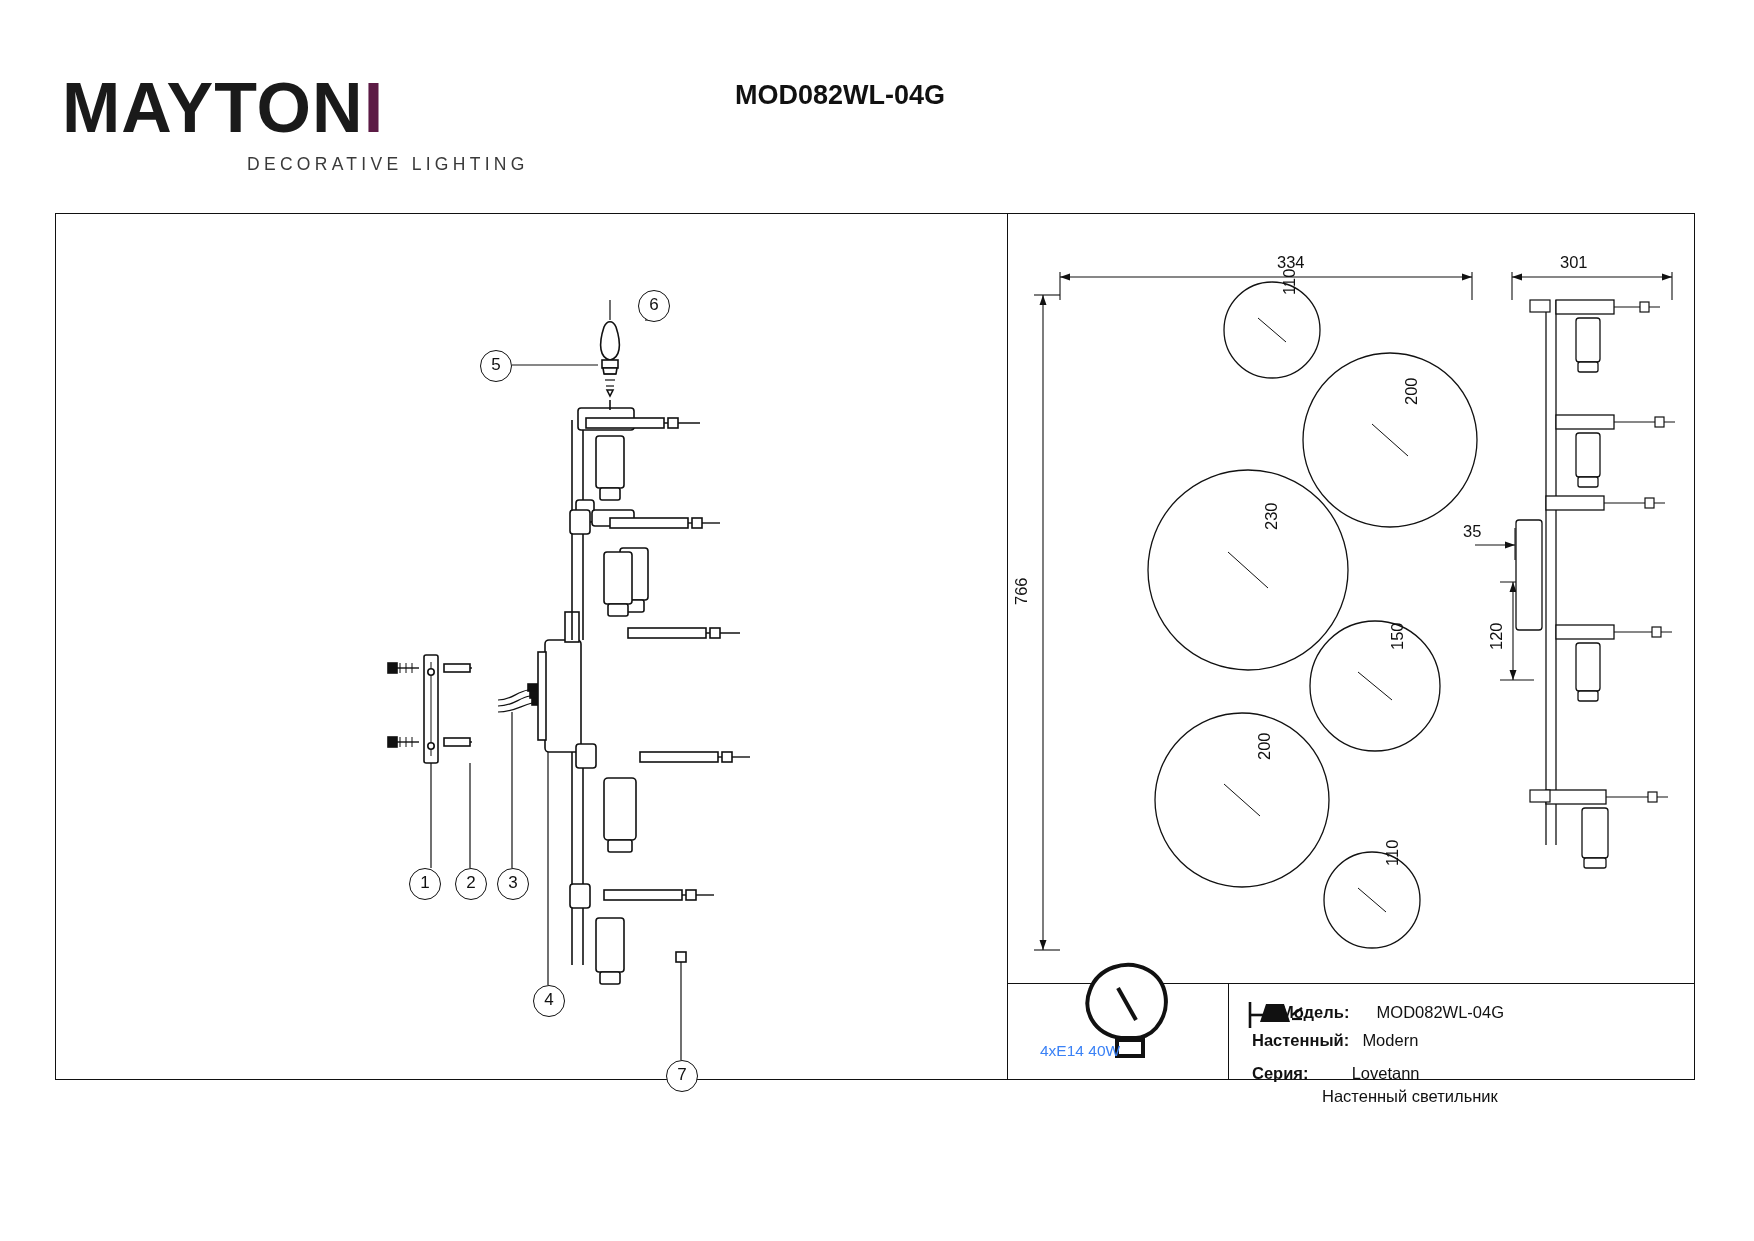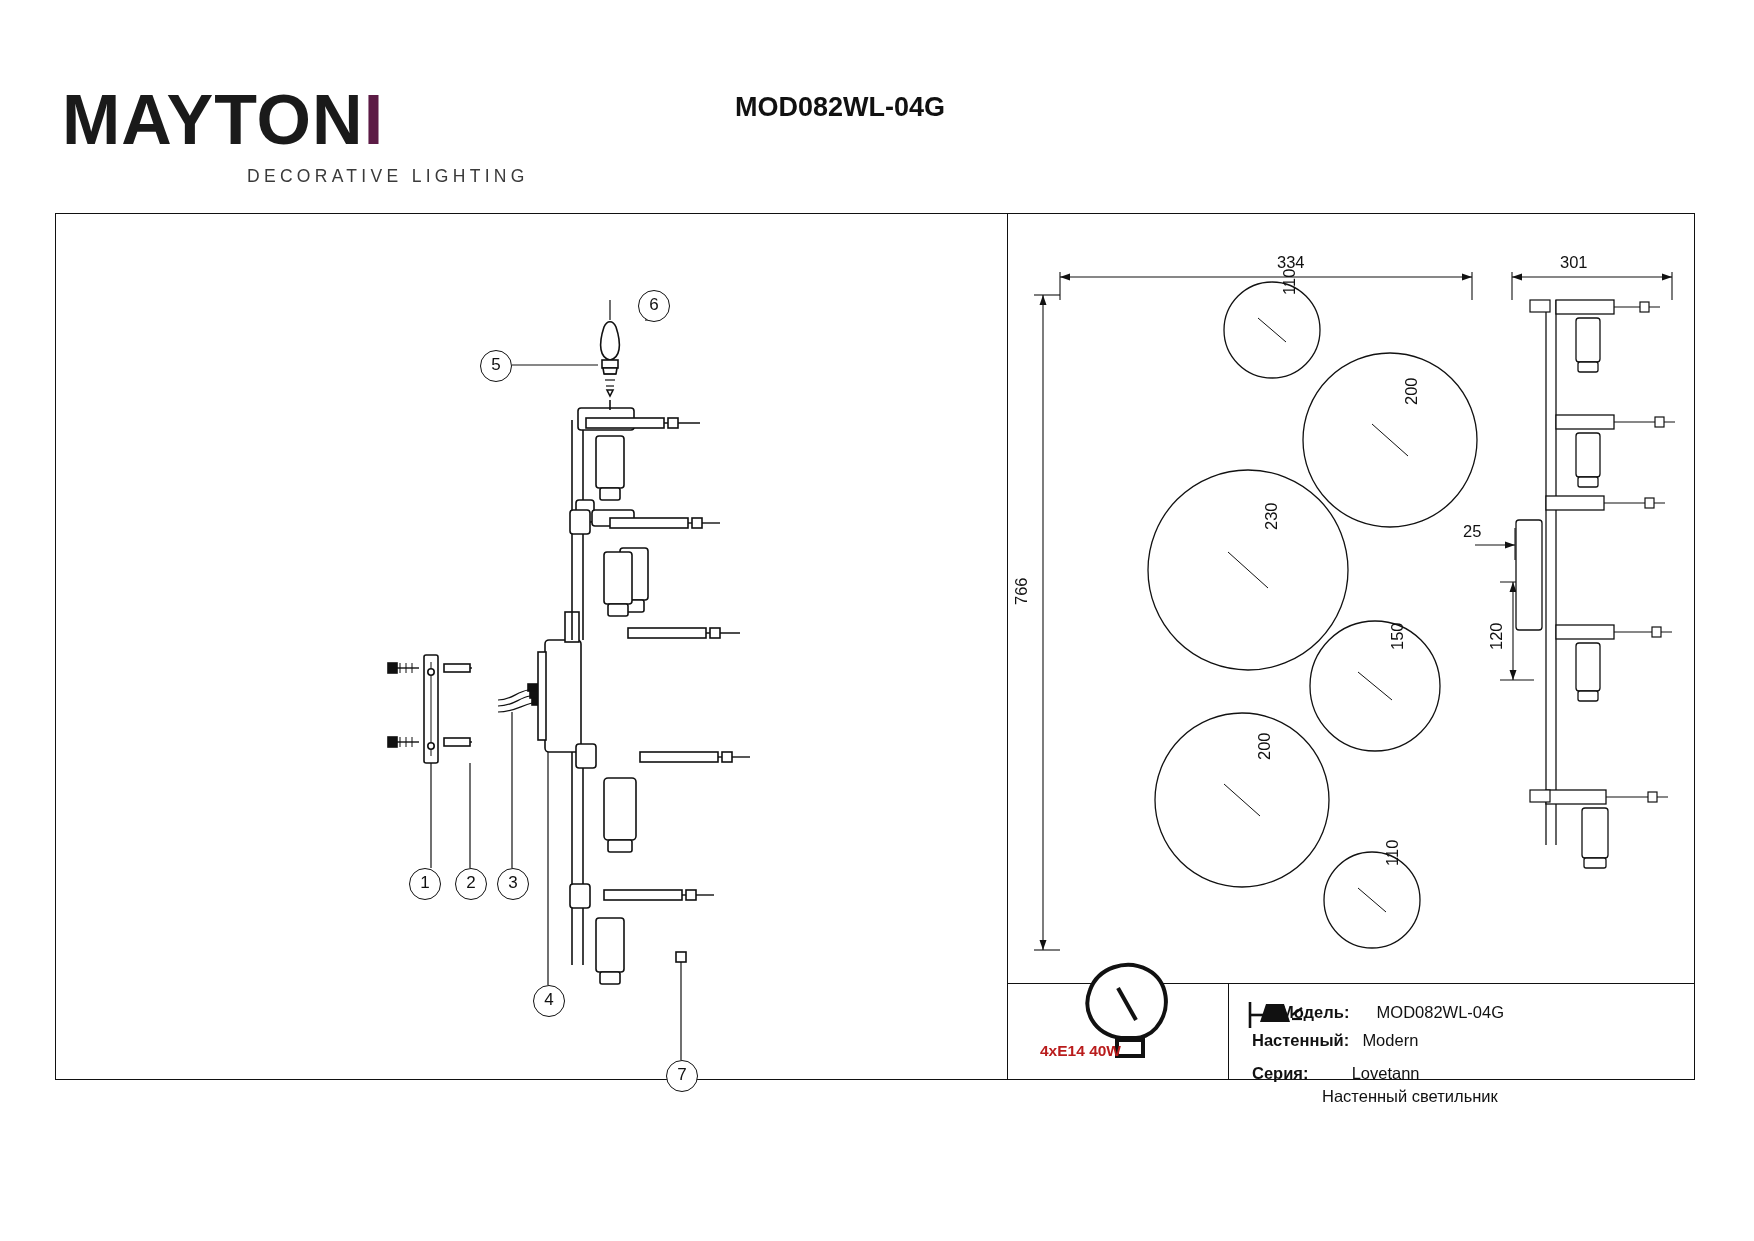--- a/index.html
+++ b/index.html
@@ -12,21 +12,21 @@
     height: 1241px;
     font-family: "Liberation Sans", sans-serif;
     color: #111111;
     position: relative;
     overflow: hidden;
   }
 
   
   .header {
     position: absolute;
-    top: 72px;
+    top: 60px;
     left: 0;
     width: 100%;
     height: 130px;
   }
   .logo-block {
     position: absolute;
     left: 62px;
     top: 10px;
     width: 430px;
   }
@@ -129,22 +129,22 @@
     font-size: 16.5px;
     color: #111;
     white-space: nowrap;
   }
   .spec .k { font-weight: bold; }
   .bulb-cap {
     position: absolute;
     left: 1040px;
     top: 1042px;
     font-size: 15.5px;
-    font-weight: bold;
-    color: #b91c1c;
+    font-weight: normal;
+    color: #3b82f6;
     white-space: nowrap;
   }
 
   svg { display: block; }
   .svg-abs { position: absolute; left: 0; top: 0; }
 </style>
 </head>
 <body>
 
 <div class="header">
@@ -350,21 +350,21 @@
     <rect x="1648" y="792" width="9" height="10" fill="#fff" stroke-width="1.2"></rect>
 
     <rect x="1530" y="300" width="20" height="12" fill="#fff" stroke-width="1.2"></rect>
     <rect x="1530" y="790" width="20" height="12" fill="#fff" stroke-width="1.2"></rect>
   </g>
 </svg>
 
 <div class="dim" style="left:1250px; top:253px;margin-left:27px;">334</div>
 <div class="dim" style="left:1560px; top:253px;">301</div>
 <div class="dim" style="left:1012px; top:605px; transform:rotate(-90deg); transform-origin:left top;">766</div>
-<div class="dim" style="left:1463px; top:522px;">25</div>
+<div class="dim" style="left:1463px; top:522px;">35</div>
 <div class="dim" style="left:1487px; top:650px; transform:rotate(-90deg); transform-origin:left top;">120</div>
 
 <div class="dim" style="left:1280px; top:295px; transform:rotate(-90deg); transform-origin:left top;">110</div>
 <div class="dim" style="left:1402px; top:405px; transform:rotate(-90deg); transform-origin:left top;">200</div>
 <div class="dim" style="left:1262px; top:530px; transform:rotate(-90deg); transform-origin:left top;">230</div>
 <div class="dim" style="left:1388px; top:650px; transform:rotate(-90deg); transform-origin:left top;">150</div>
 <div class="dim" style="left:1255px; top:760px; transform:rotate(-90deg); transform-origin:left top;">200</div>
 <div class="dim" style="left:1383px; top:866px; transform:rotate(-90deg); transform-origin:left top;">110</div>
 
 <svg class="svg-abs" width="1754" height="1241">

